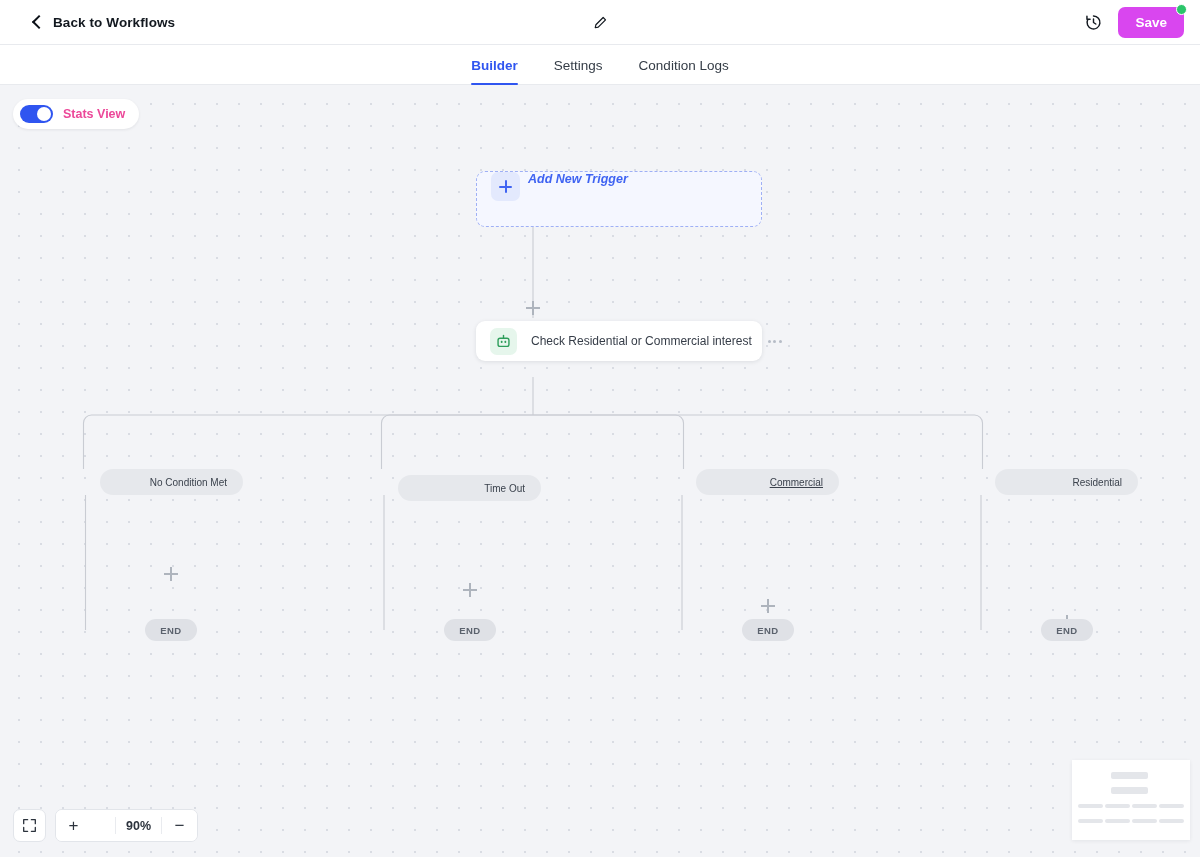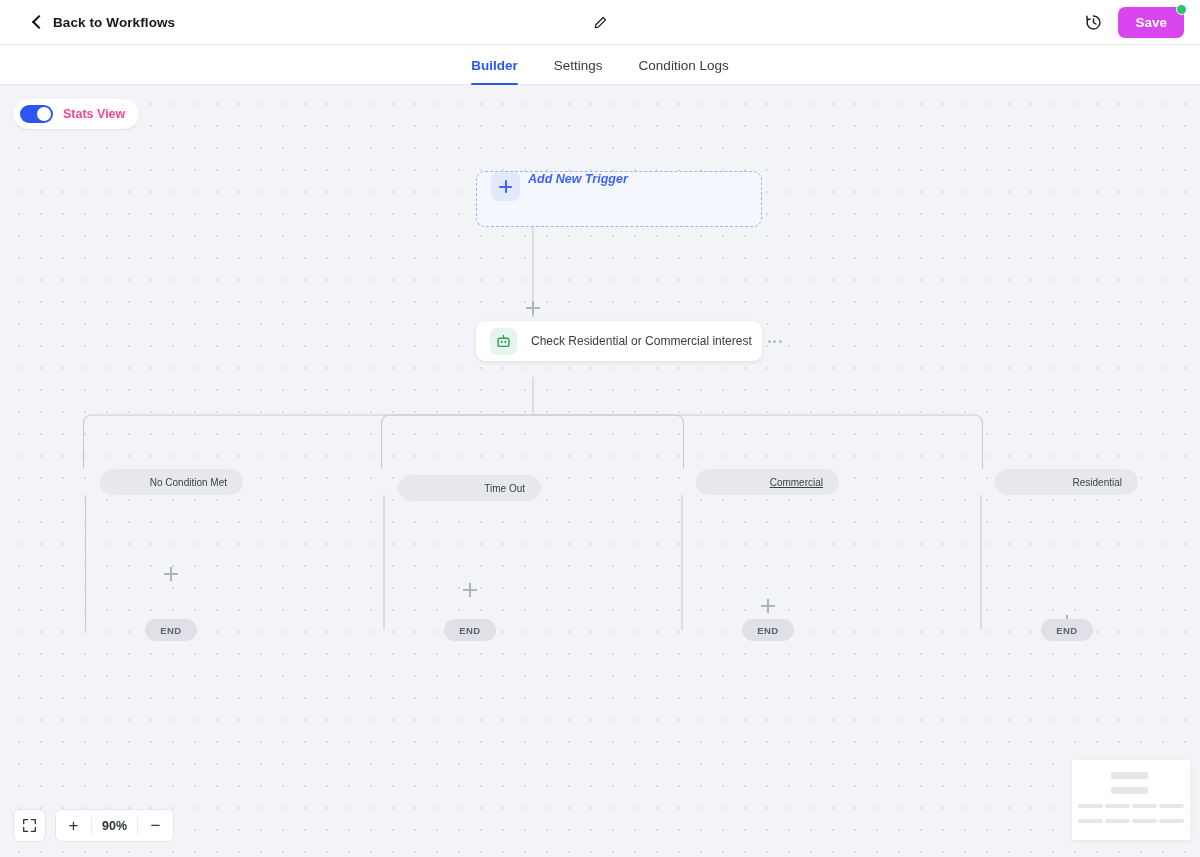--- a/index.html
+++ b/index.html
@@ -204,21 +204,21 @@
     border: 1px solid #e2e5ea; border-radius: 7px; overflow: hidden; height: 33px;
   }
   .zoom-btn {
     width: 35px; height: 33px; display: flex; align-items: center; justify-content: center;
     cursor: pointer; font-size: 17px; color: #2c333d; background: #fff;
     border: none; font-family: inherit;
   }
   .zoom-val {
     min-width: 47px; height: 17px; display: flex; align-items: center; justify-content: center;
     font-size: 12.5px; color: #2c333d; font-weight: 600;
-    border-left: 1px solid #e9ebef; border-right: 1px solid #e9ebef;
+    border-left: 1px solid #e9ebef; border-right: 1px solid #e9ebef; margin-left: 24px;
   }
 
   .minimap {
     position: absolute; right: 10px; bottom: 17px;
     width: 118px; height: 80px; background: #fff;
     box-shadow: 0 1px 4px rgba(20,25,40,.07); overflow: hidden; z-index: 7;
   }
   .mm-bar { position: absolute; background: #e4e6ea; border-radius: 2px; }
 </style>
 </head>

